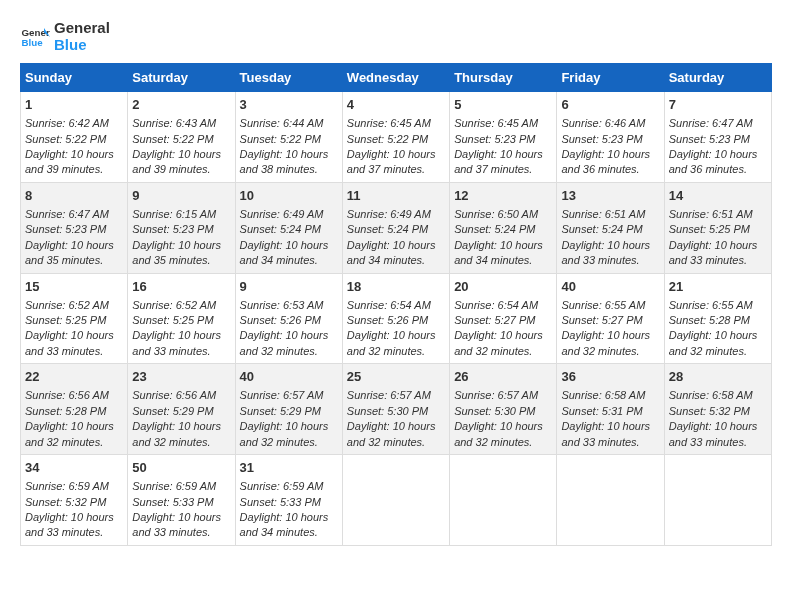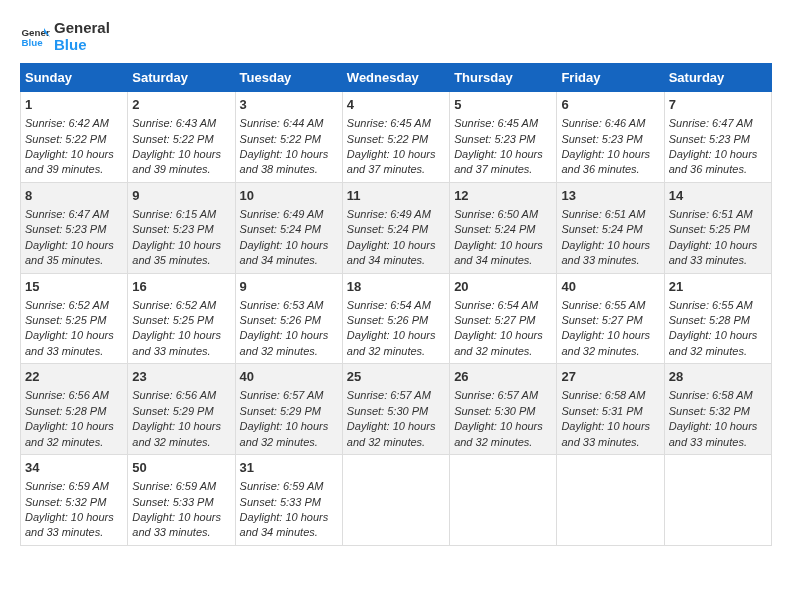--- a/index.html
+++ b/index.html
@@ -219,21 +219,21 @@
 Daylight: 10 hours
 and 32 minutes.</span></td>
         <td><span class="day-num">25</span><span class="cell-content">Sunrise: 6:57 AM
 Sunset: 5:30 PM
 Daylight: 10 hours
 and 32 minutes.</span></td>
         <td><span class="day-num">26</span><span class="cell-content">Sunrise: 6:57 AM
 Sunset: 5:30 PM
 Daylight: 10 hours
 and 32 minutes.</span></td>
-        <td><span class="day-num">27</span><span class="cell-content">Sunrise: 6:58 AM
+        <td><span class="day-num">36</span><span class="cell-content">Sunrise: 6:58 AM
 Sunset: 5:31 PM
 Daylight: 10 hours
 and 33 minutes.</span></td>
         <td><span class="day-num">28</span><span class="cell-content">Sunrise: 6:58 AM
 Sunset: 5:32 PM
 Daylight: 10 hours
 and 33 minutes.</span></td>
       </tr>
       <tr>
         <td><span class="day-num">34</span><span class="cell-content">Sunrise: 6:59 AM

